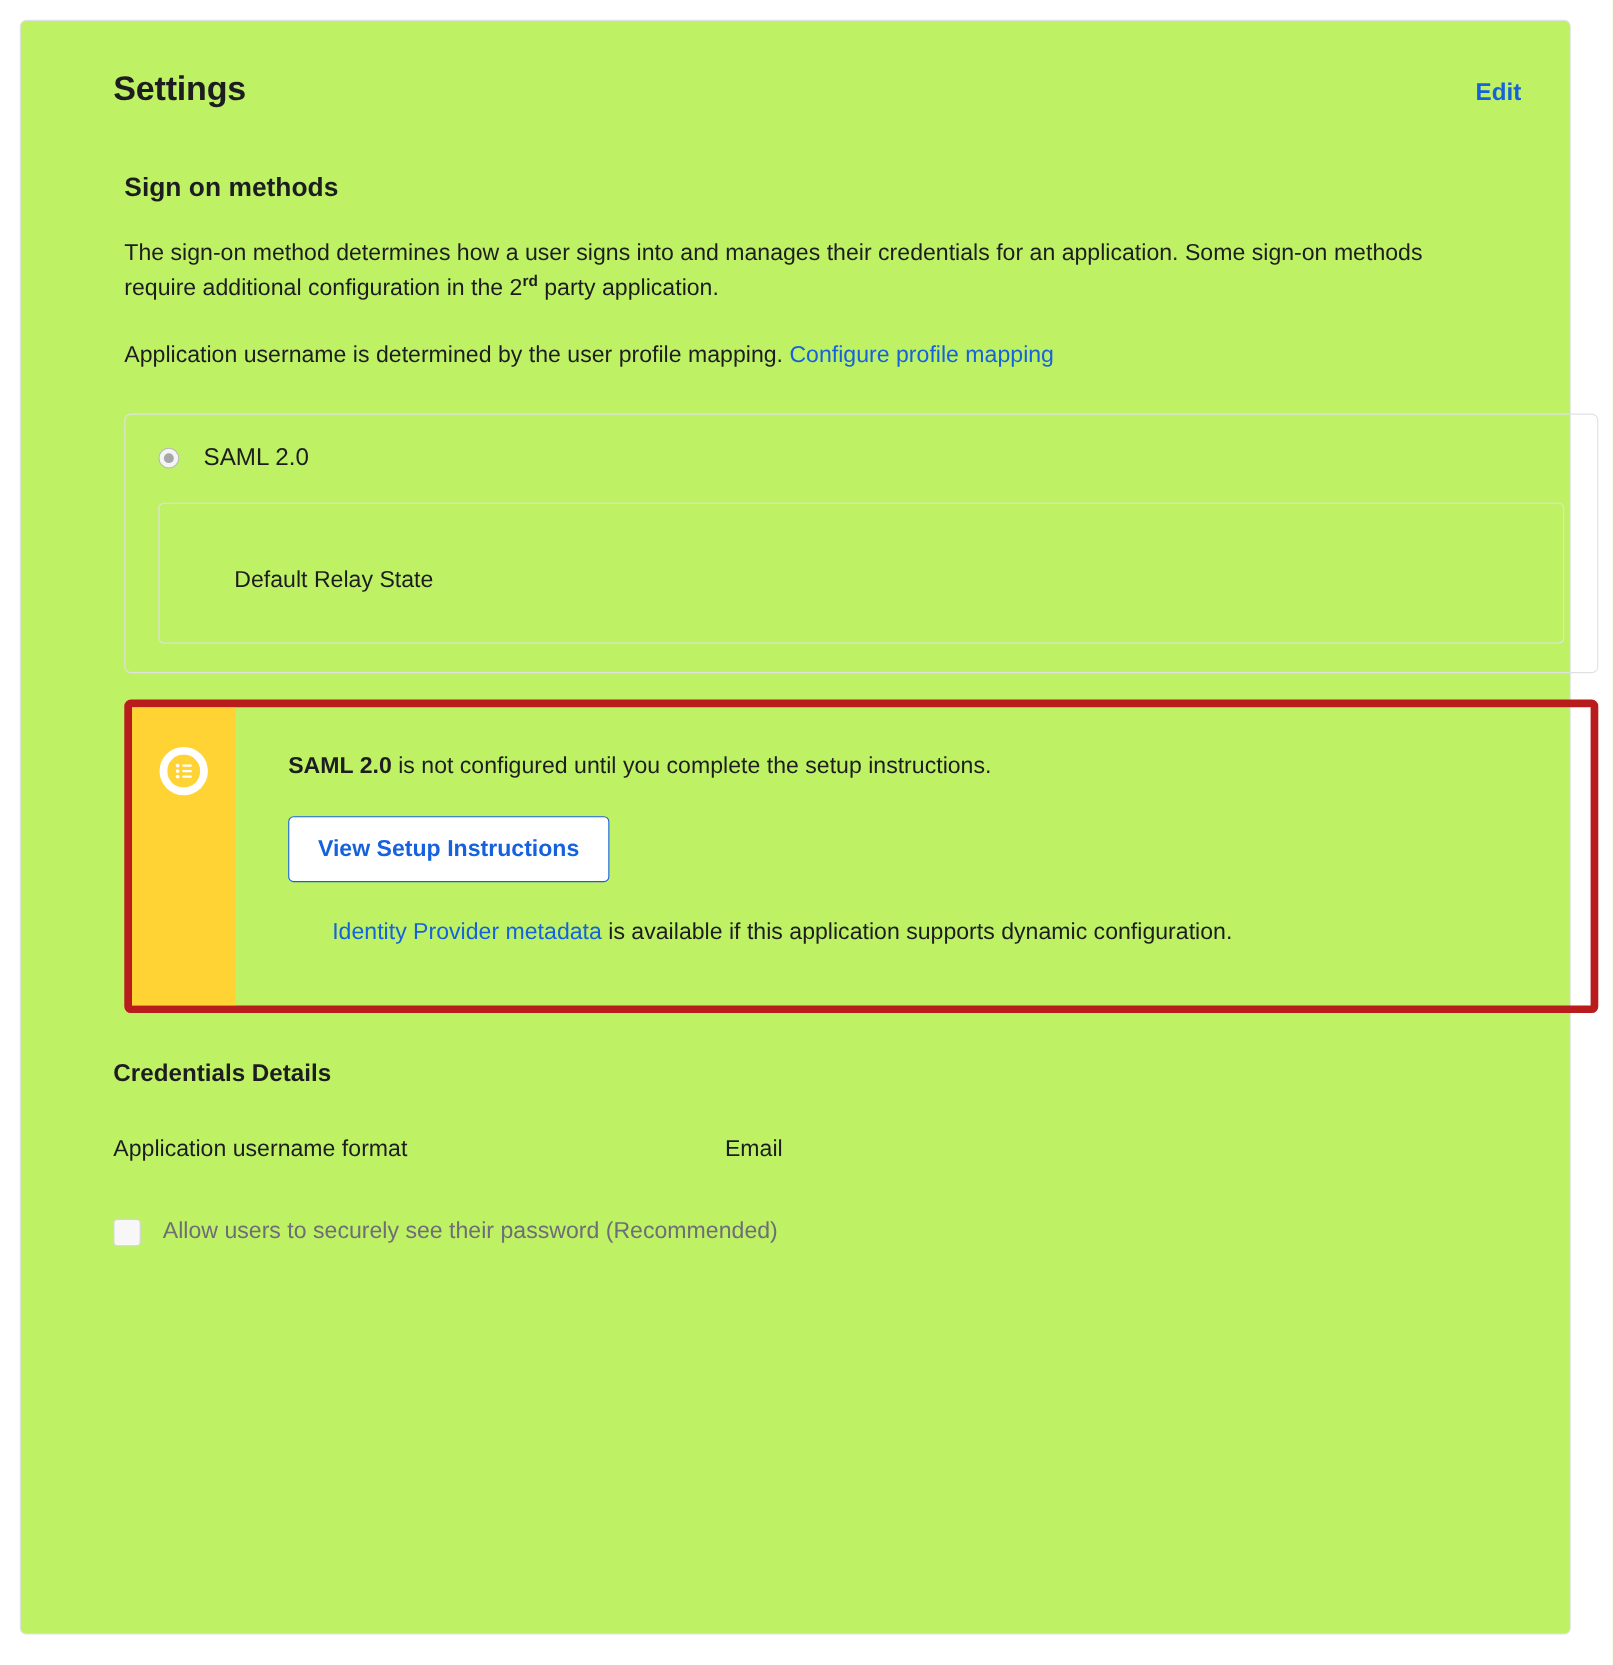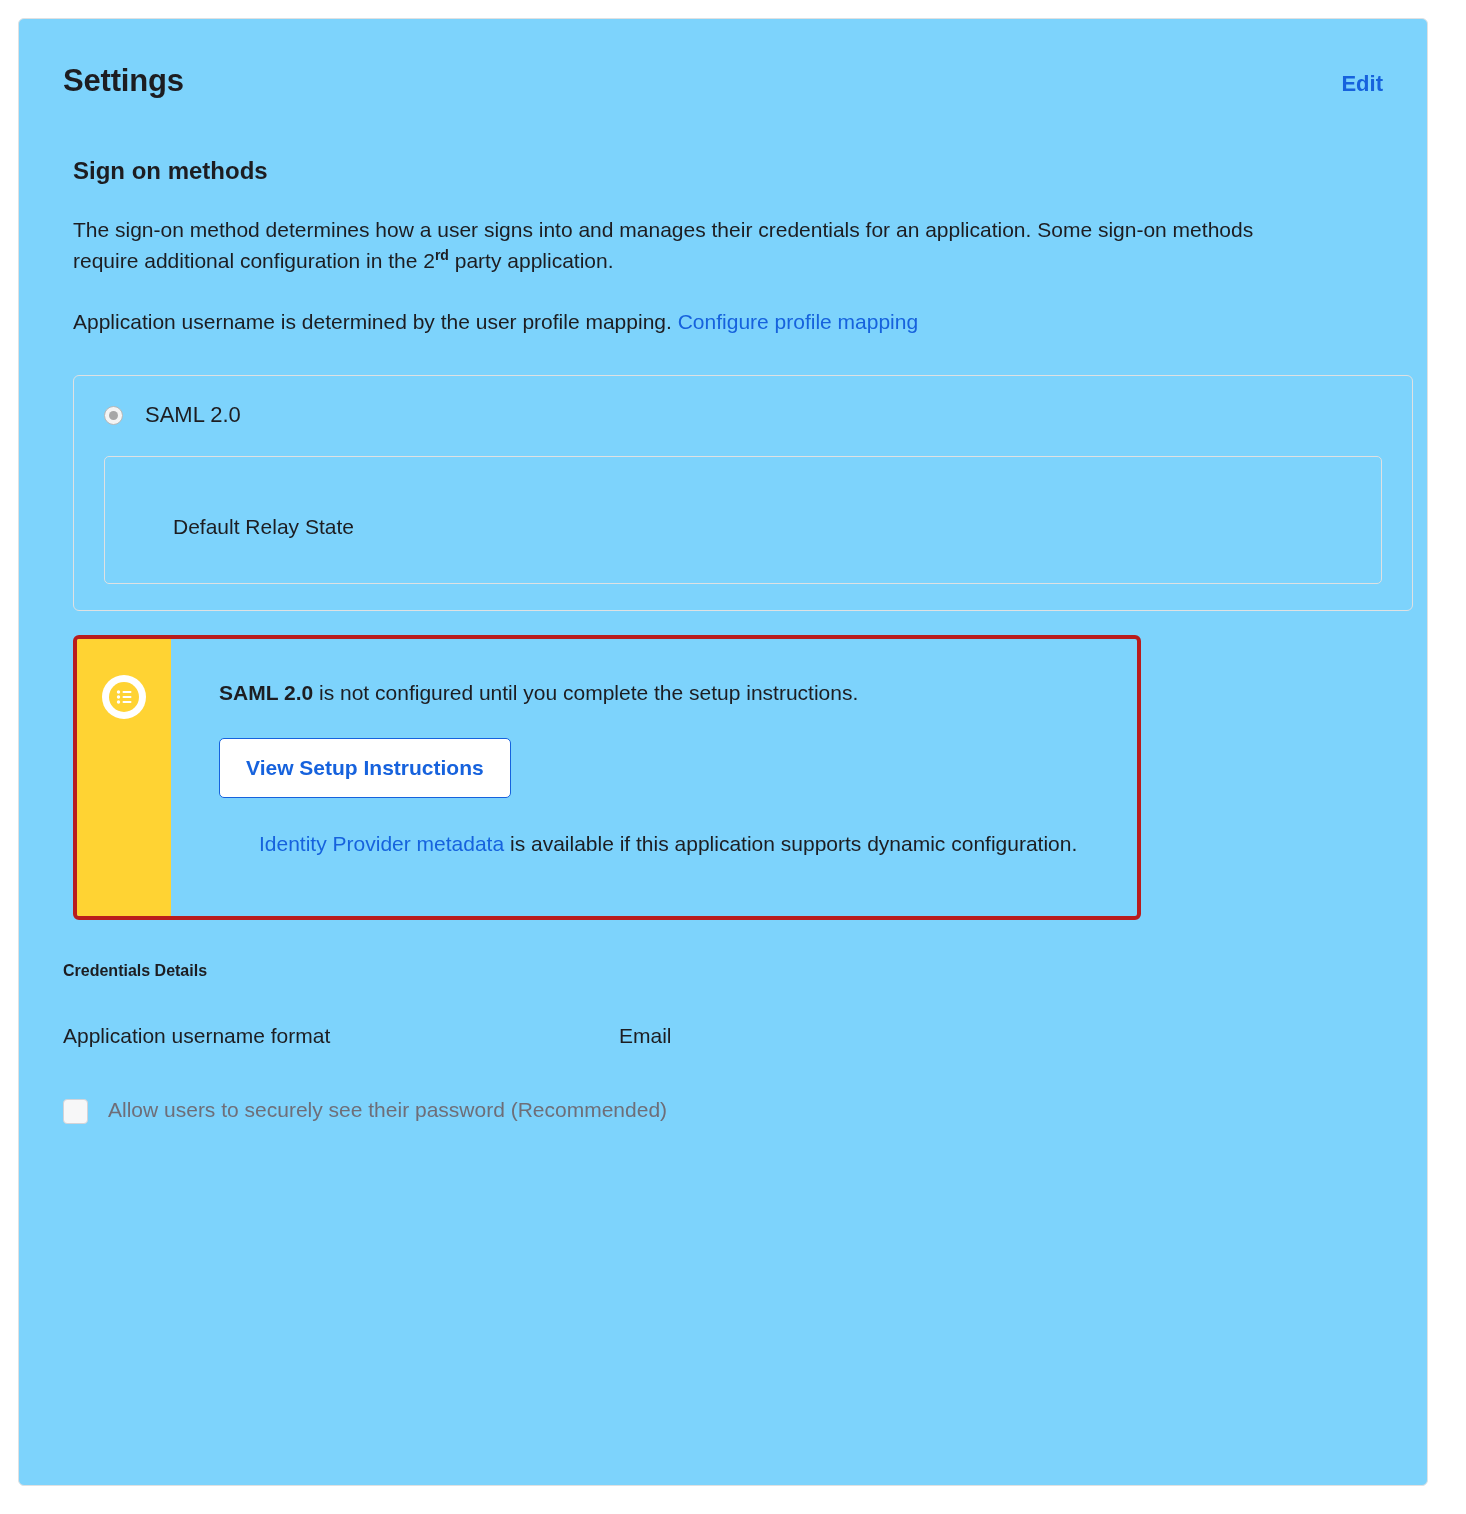--- a/index.html
+++ b/index.html
@@ -16,21 +16,22 @@
 
   .panel {
     position: absolute;
     left: 18px;
     top: 18px;
     width: 1410px;
     height: 1468px;
     border: 1px solid #dfe1e2;
     border-radius: 6px;
     box-sizing: border-box;
-    background: #7dd3fc;
+    background: #bef264;
+    padding-left: 40px;
   }
 
   
   .panel-header {
     display: flex;
     align-items: baseline;
     justify-content: space-between;
     padding: 44px 44px 0 44px;
   }
   .panel-title {
@@ -124,23 +125,23 @@
     padding: 58px 0 0 68px;
   }
   .relay-label {
     font-size: 21px;
     color: #1d1d21;
   }
 
   
   .callout {
     margin: 24px 0 0 10px;
-    width: 1068px;
-    box-sizing: border-box;
-    border: 4px solid #b91c1c;
+    width: 1340px;
+    box-sizing: border-box;
+    border: 7px solid #b91c1c;
     border-radius: 6px;
     display: flex;
     overflow: hidden;
     min-height: 285px;
     justify-content: flex-end;
   }
   .callout-strip {
     width: 94px;
     background: #ffd333;
     display: flex;
@@ -182,21 +183,21 @@
   }
   .callout-foot {
     margin-top: 34px;
     font-size: 21px;
     color: #1d1d21;
     margin-left: 40px;
   }
 
   
   .cred-title {
-    font-size: 16px;
+    font-size: 22px;
     font-weight: bold;
     color: #1d1d21;
     margin: 42px 0 0 0;
   }
   .cred-row {
     display: flex;
     margin-top: 44px;
   }
   .cred-label {
     width: 556px;

